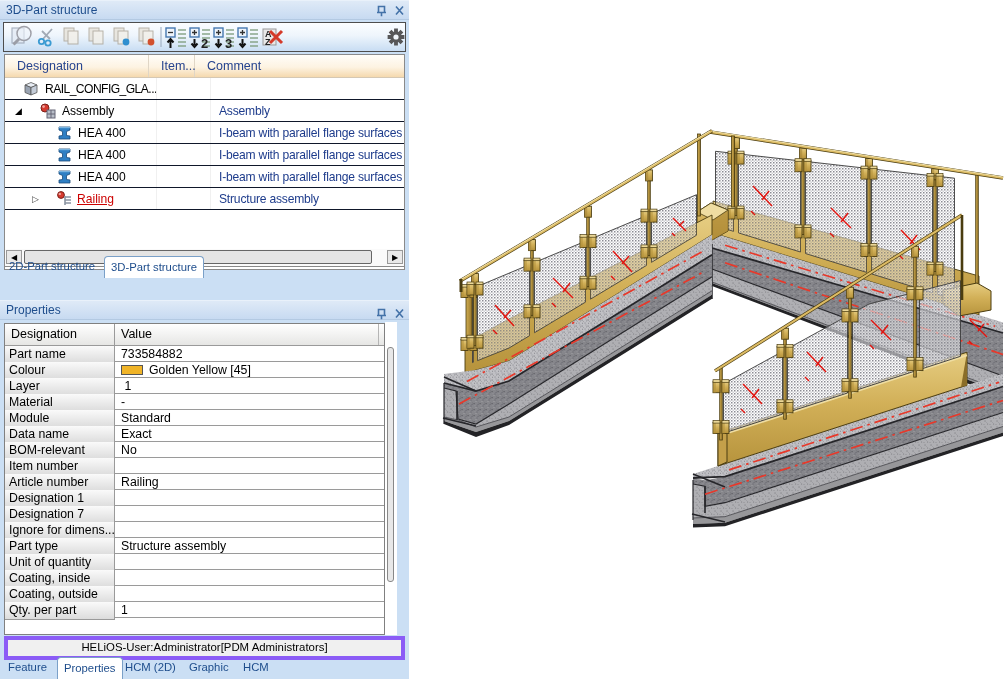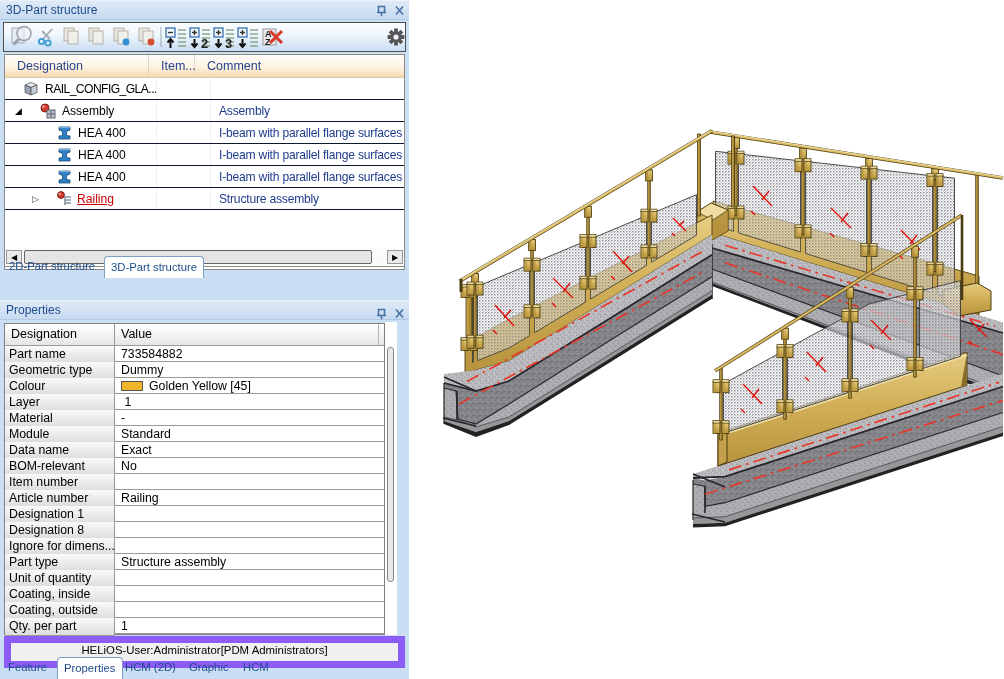--- a/index.html
+++ b/index.html
@@ -222,24 +222,20 @@
 <div style="display:flex;height:22px;border-bottom:1px solid #9a9a9a">
 <div style="width:110px;background:linear-gradient(#ffffff,#e6e6e4);border-right:1px solid #9a9a9a;font-size:12.5px;padding:3px 0 0 6px">Designation</div>
 <div style="flex:1;background:linear-gradient(#ffffff,#e6e6e4);font-size:12.5px;padding:3px 0 15px 6px">Value</div>
         <div style="width:6px;background:linear-gradient(#ffffff,#e6e6e4);border-left:1px solid #b5b5b5"></div>
       </div>
 <div class="prow">
         <div class="k">Part name</div>
         <div class="v">733584882</div>
       </div>
 <div class="prow">
-        <div class="k">Geometric type</div>
-        <div class="v">Dummy</div>
-      </div>
-<div class="prow">
         <div class="k">Colour</div>
         <div class="v"><span style="display:inline-block;width:22px;height:10px;background:#f0b428;border:1px solid #555;margin-right:6px;vertical-align:-1px"></span>Golden Yellow [45]</div>
       </div>
 <div class="prow">
         <div class="k">Layer</div>
         <div class="v">&nbsp;1</div>
       </div>
 <div class="prow">
         <div class="k">Material</div>
         <div class="v">-</div>
@@ -262,21 +258,21 @@
       </div>
 <div class="prow">
         <div class="k">Article number</div>
         <div class="v">Railing</div>
       </div>
 <div class="prow">
         <div class="k">Designation 1</div>
         <div class="v"></div>
       </div>
 <div class="prow">
-        <div class="k">Designation 8</div>
+        <div class="k">Designation 7</div>
         <div class="v"></div>
       </div>
 <div class="prow">
         <div class="k">Ignore for dimens...</div>
         <div class="v"></div>
       </div>
 <div class="prow">
         <div class="k">Part type</div>
         <div class="v">Structure assembly</div>
       </div>
@@ -293,21 +289,21 @@
         <div class="v"></div>
       </div>
 <div class="prow">
         <div class="k">Qty. per part</div>
         <div class="v">1</div>
       </div>
 </div>
 <div style="position:absolute;right:12px;top:322px;width:12px;height:313px;background:#fff">
 <div style="position:absolute;left:2px;top:25px;width:7px;height:235px;background:#e8e8e8;border:1px solid #888;border-radius:3px"></div>
     </div>
-<div style="position:absolute;left:4px;right:4px;top:636px;height:32px;background:#f0f0f0;border:7px solid #8b5cf6;font-size:11.4px;text-align:center;padding-top:1px">HELiOS-User:Administrator[PDM Administrators]</div>
+<div style="position:absolute;left:4px;right:4px;top:636px;height:24px;background:#f0f0f0;border:4px solid #8b5cf6;font-size:11.4px;text-align:center;padding-top:1px">HELiOS-User:Administrator[PDM Administrators]</div>
 <div class="tabstrip" style="top:655px;height:24px">
       <span class="tab" style="left:2px">Feature</span>
 <span class="tab active" style="left:57px">Properties</span>
 <span class="tab" style="left:119px">HCM (2D)</span>
 <span class="tab" style="left:183px">Graphic</span>
 <span class="tab" style="left:237px">HCM</span>
     </div>
 </div>
 <svg width="595" height="679" viewBox="410 0 595 679" style="position:absolute;left:409px;top:0">
 <defs>

